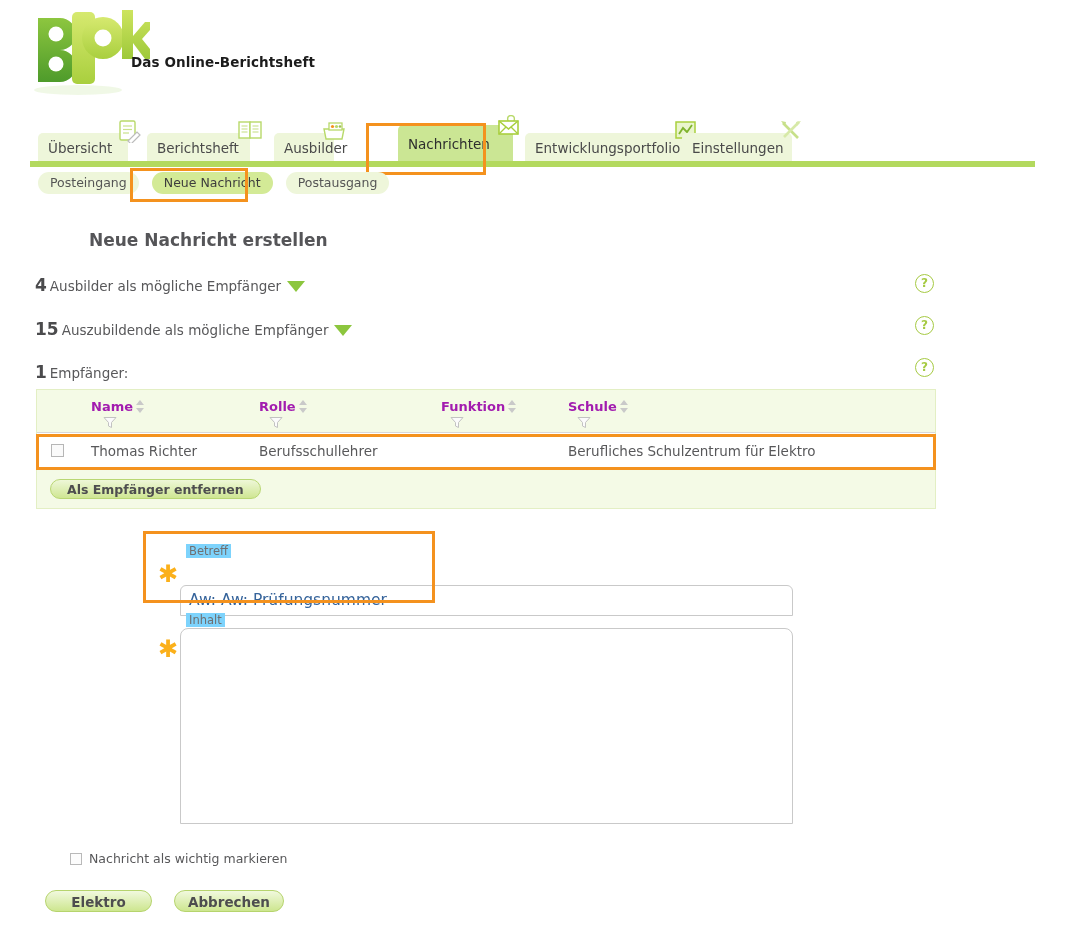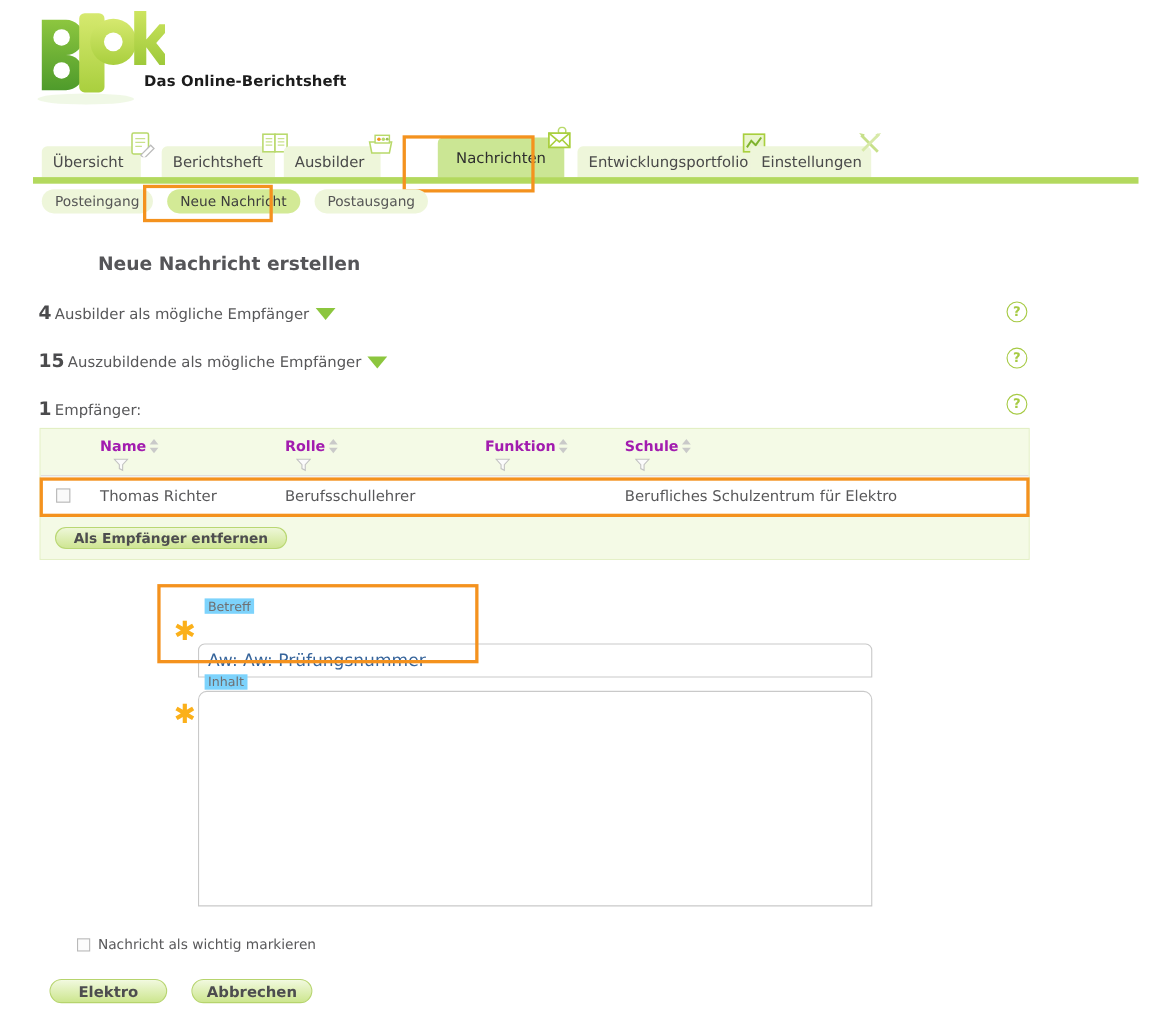--- a/index.html
+++ b/index.html
@@ -27,21 +27,21 @@
   .logo-mark {
     position: absolute;
     left: 0;
     top: 0;
     width: 120px;
     height: 90px;
   }
   .logo-tagline {
     position: absolute;
     left: 101px;
-    top: 60px;
+    top: 48px;
     font-size: 13.5px;
     font-weight: bold;
     color: #1c1c1c;
     letter-spacing: .1px;
     font-family: "DejaVu Sans", "Liberation Sans", sans-serif;
     text-align: center;
   }
 
   
   #tabbar {
@@ -394,32 +394,32 @@
       <rect x="14" y="3" width="11" height="16" fill="#fff" stroke="#b8d96a" stroke-width="1.4"></rect>
       <line x1="5.5" y1="7" x2="11.5" y2="7" stroke="#c9e18b" stroke-width="1.1"></line>
       <line x1="5.5" y1="10" x2="11.5" y2="10" stroke="#c9e18b" stroke-width="1.1"></line>
       <line x1="5.5" y1="13" x2="11.5" y2="13" stroke="#c9e18b" stroke-width="1.1"></line>
       <line x1="16.5" y1="7" x2="22.5" y2="7" stroke="#c9e18b" stroke-width="1.1"></line>
       <line x1="16.5" y1="10" x2="22.5" y2="10" stroke="#c9e18b" stroke-width="1.1"></line>
       <line x1="16.5" y1="13" x2="22.5" y2="13" stroke="#c9e18b" stroke-width="1.1"></line>
     </svg>
   </div>
 
-  <div class="tab" style="left:228px; width:88px;">
+  <div class="tab" style="left:244px; width:60px;">
     <span>Ausbilder</span>
     <svg class="tab-icon" viewBox="0 0 28 24">
       <path d="M4 10 h20 l-2 10 h-16 z" fill="#fff" stroke="#b8d96a" stroke-width="1.4"></path>
       <rect x="9" y="4" width="13" height="7" fill="#fff" stroke="#b8d96a" stroke-width="1.3"></rect>
       <circle cx="12.5" cy="7.5" r="1.6" fill="#f4921e"></circle>
       <circle cx="16.5" cy="7.5" r="1.6" fill="#b8d96a"></circle>
       <circle cx="20" cy="7.5" r="1.3" fill="#9fbf55"></circle>
     </svg>
   </div>
 
-  <div class="tab active" style="left:368px; width:115px; height:36px; top:0; line-height:38px; text-align:center;">
+  <div class="tab active" style="left:368px; width:115px; height:36px; top:0; line-height:38px; text-align:left;">
     <span>Nachrichten</span>
     <svg class="tab-icon" style="right:-8px; top:-10px;" viewBox="0 0 28 24">
       <circle cx="18" cy="4" r="3.4" fill="none" stroke="#b8d96a" stroke-width="1.4"></circle>
       <rect x="6" y="6" width="19" height="13" fill="#fff" stroke="#a9cf3e" stroke-width="1.6"></rect>
       <path d="M6 6 L15.5 14 L25 6" fill="none" stroke="#a9cf3e" stroke-width="1.6"></path>
       <path d="M6 19 L13 12 M25 19 L18 12" fill="none" stroke="#a9cf3e" stroke-width="1.4"></path>
     </svg>
   </div>
 
   <div class="tab" style="left:495px; width:160px;">

